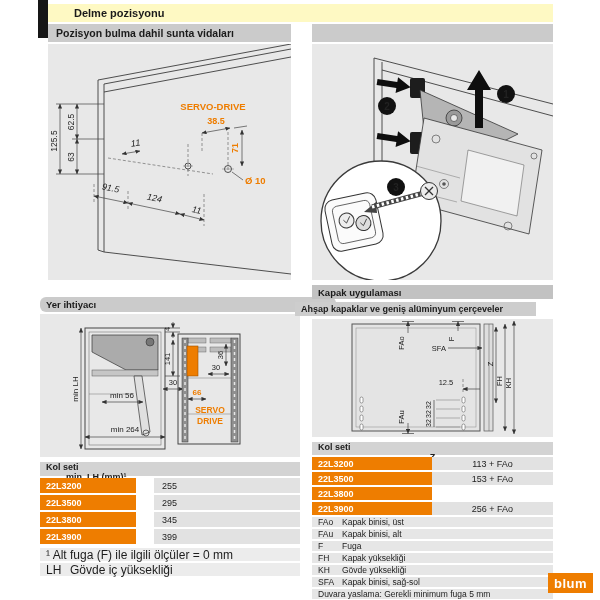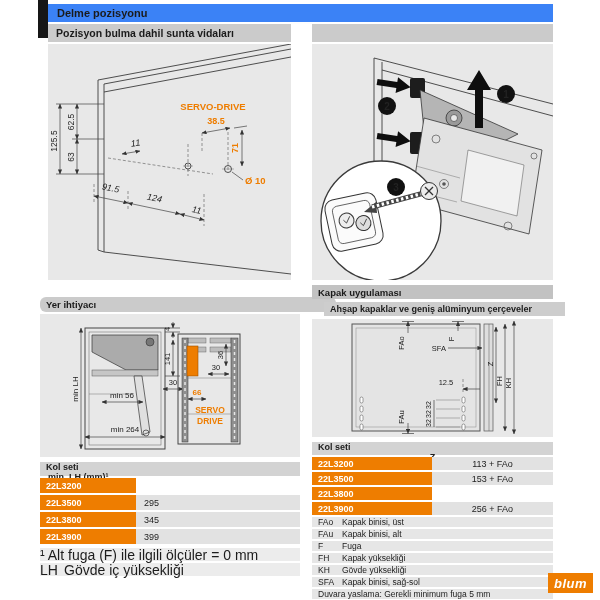--- a/index.html
+++ b/index.html
@@ -1,43 +1,43 @@
 <!DOCTYPE html>
 <html><head>
 <meta charset="utf-8">
 <style>
   html,body{margin:0;padding:0;background:#fff;}
   #page{position:relative;width:600px;height:600px;background:#fff;
         font-family:"Liberation Sans",sans-serif;color:#1c1c1c;overflow:hidden;}
   .abs{position:absolute;}
   .bar{font-weight:bold;color:#1b1b1b;display:flex;align-items:center;}
-  .h1bar{left:48px;top:4px;width:505px;height:18px;background:#3b82f6;font-size:11px;padding-left:9px;box-sizing:border-box;}
+  .h1bar{left:48px;top:4px;width:505px;height:18px;background:#fef9c3;font-size:11px;padding-left:26px;box-sizing:border-box;}
   .h2barL{left:48px;top:24px;width:243px;height:18px;background:#cbcbcb;font-size:10.5px;padding-left:8px;box-sizing:border-box;}
   .h2barR{left:312px;top:24px;width:241px;height:18px;background:#cbcbcb;}
   .panel{background:#e8e8e8;}
   .corner{left:38px;top:0;width:10px;height:38px;background:#161616;}
   .secbar{font-weight:bold;font-size:9.5px;padding-left:6px;box-sizing:border-box;display:flex;align-items:center;background:#cbcbcb;}
   .tbl{position:absolute;font-size:9px;}
   .trow{display:flex;height:15px;margin-top:2px;}
   .trow.head{height:14px;margin-top:0;background:#d3d3d3;font-weight:bold;flex-direction:column;}
   .cell{display:flex;align-items:center;box-sizing:border-box;}
   .tblL .c1{width:96px;padding-left:6px;}
-  .tblL .c2{flex:1;padding-left:8px;}
+  .tblL .c2{flex:1;padding-left:8px;margin-left:18px;}
   .tblR .trow{height:13px;}
   .tblR .trow.head{height:13px;}
   .tblR .c1{width:120px;padding-left:6px;}
   .tblR .c2{flex:1;justify-content:center;}
   .oc{background:#ee7d00;color:#fff;font-weight:bold;}
   .vc{background:#e2e2e2;color:#222;text-align:right;}
-  .noterow{background:#ececec;font-size:14px;display:flex;align-items:center;box-sizing:border-box;}
+  .noterow{background:#ececec;font-size:12px;display:flex;align-items:center;padding-left:6px;box-sizing:border-box;}
   .legrow{background:#e6e6e6;font-size:8.5px;display:flex;align-items:center;padding-left:6px;box-sizing:border-box;margin-top:2px;height:10px;}
   .legkey{width:24px;font-weight:normal;}
   .logo{left:548px;top:573px;width:45px;height:20px;background:#ee7d00;color:#fff;
         display:flex;align-items:center;justify-content:center;
-        font-weight:bold;font-style:italic;font-size:13px;letter-spacing:.5px;}
+        font-weight:bold;font-size:13px;letter-spacing:.5px;}
   svg{display:block;}
   svg text{font-family:"Liberation Sans",sans-serif;fill:#222;}
   .dim{stroke:#444;stroke-width:.7;fill:none;}
   .edge{stroke:#3c3c3c;stroke-width:.9;fill:none;}
   .thin{stroke:#666;stroke-width:.45;fill:none;}
   .dash{stroke:#555;stroke-width:.6;fill:none;stroke-dasharray:3,2;}
   .orng{fill:#ee7d00;font-weight:bold;}
 </style>
 </head>
 <body>
@@ -234,20 +234,21 @@
     </svg>
   </div>
 
   <div class="tbl tblL" style="left:40px;top:462px;width:260px;">
     <div class="trow head">
       <div class="cell c1">Kol seti</div>
       <div class="cell c2">min. LH (mm)¹</div>
     </div>
     <div class="trow">
       <div class="cell c1 oc">22L3200</div>
+      <div class="cell c2 vc">255</div>
     </div>
     <div class="trow">
       <div class="cell c1 oc">22L3500</div>
       <div class="cell c2 vc">295</div>
     </div>
     <div class="trow">
       <div class="cell c1 oc">22L3800</div>
       <div class="cell c2 vc">345</div>
     </div>
     <div class="trow">
@@ -255,21 +256,21 @@
       <div class="cell c2 vc">399</div>
     </div>
     <div class="noterow" style="margin-top:4px;height:13px;">¹ Alt fuga (F) ile ilgili ölçüler = 0 mm</div>
     <div class="noterow" style="margin-top:2px;height:13px;">
       <span class="legkey">LH</span>
       <span>Gövde iç yüksekliği</span>
     </div>
   </div>
 
   <div class="abs bar secbar" style="left:312px;top:285px;width:241px;height:14px;background:#c2c2c2;">Kapak uygulaması</div>
-  <div class="abs bar secbar" style="left:324px;top:302px;width:241px;height:14px;background:#cdcdcd;font-size:9px;">Ahşap kapaklar ve geniş alüminyum çerçeveler</div>
+  <div class="abs bar secbar" style="left:295px;top:302px;width:241px;height:14px;background:#cdcdcd;font-size:9px;">Ahşap kapaklar ve geniş alüminyum çerçeveler</div>
   <div class="abs panel" style="left:312px;top:319px;width:241px;height:118px;">
     <svg viewBox="0 0 241 118" width="241" height="118">
       <defs>
         <marker id="a4" markerWidth="7" markerHeight="6" refX="6.5" refY="3" orient="auto-start-reverse">
           <path d="M0,0 L7,3 L0,6 z" fill="#333"></path>
         </marker>
       </defs>
       <g>
         <rect x="40" y="5" width="128" height="107" fill="#e4e4e4" stroke="#555" stroke-width="1"></rect>
         <rect x="44" y="9" width="120" height="99" fill="none" stroke="#888" stroke-width=".5"></rect>

